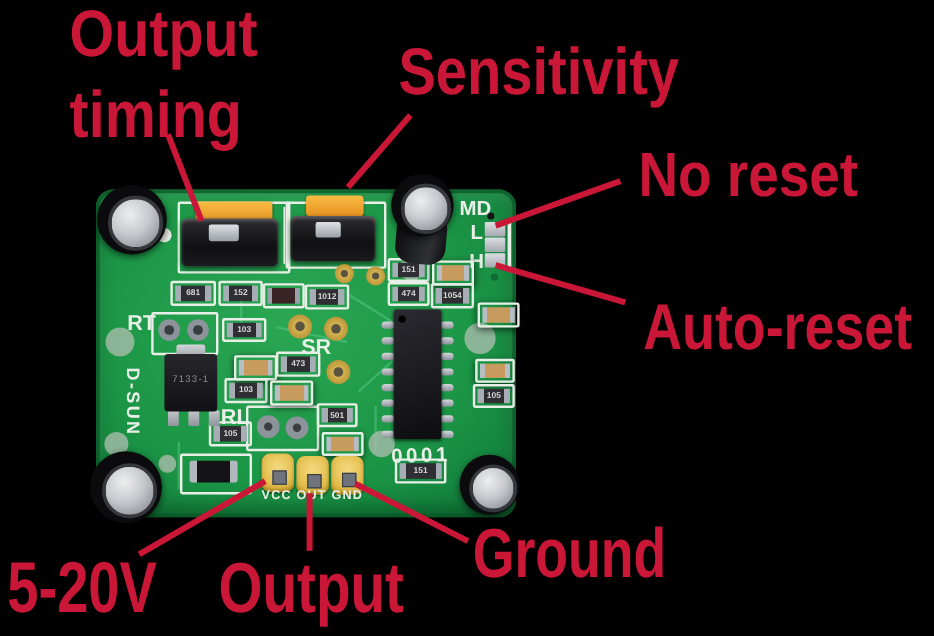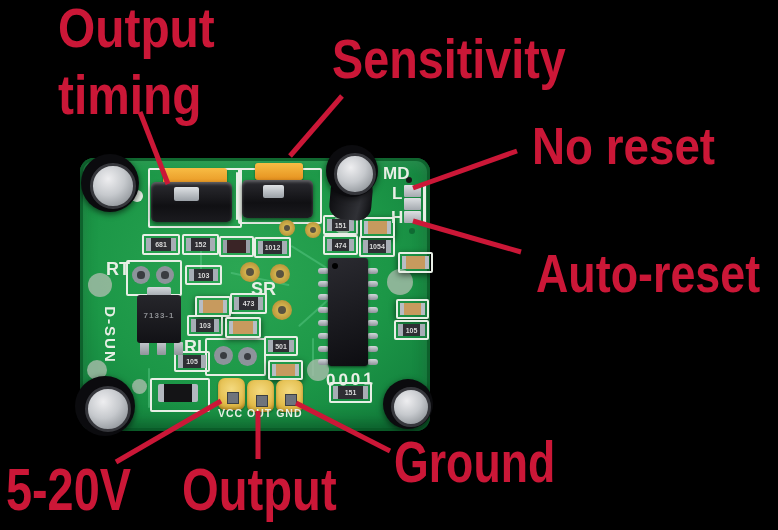--- a/index.html
+++ b/index.html
@@ -40,21 +40,21 @@
   .capbody{background:linear-gradient(100deg,#0a0a0d,#303136 70%,#0a0a0d);border-radius:14px;z-index:19;}
   
   .ic{background:linear-gradient(160deg,#2a2a30,#0d0d11);border-radius:3px;z-index:15;
       box-shadow:0 1px 3px rgba(0,0,0,.6);}
   .ic-dot{width:6px;height:6px;border-radius:50%;background:#000;left:4px;top:5px;}
   .icpin{width:11px;height:6px;background:linear-gradient(#d4d8dc,#8d929a);border-radius:3px;z-index:14;}
   
   .reg{background:linear-gradient(#26262b,#121216);border-radius:3px;z-index:15;}
   .reg-tab{background:linear-gradient(#d3d7db,#9aa0a7);border-radius:2px;z-index:14;}
   .reg-leg{background:linear-gradient(#c4c8cd,#8f949b);border-radius:1px;z-index:14;}
-  .reg-mark{color:#8b8d91;font-size:8px;font-weight:bold;left:0;right:0;top:16px;text-align:center;letter-spacing:1px;}
+  .reg-mark{color:#8b8d91;font-size:8px;font-weight:normal;left:0;right:0;top:16px;text-align:center;letter-spacing:1px;}
   
   .hpin{width:27px;height:32px;border-radius:7px;z-index:16;
         background:radial-gradient(circle at 50% 35%, #f4da80 0%, #e3bd4c 60%, #c79a2c 100%);
         box-shadow:inset 0 -2px 3px rgba(120,85,10,.5),0 1px 2px rgba(0,0,0,.4);}
   .hsold{width:10px;height:10px;background:#6f747c;border:1px solid #3c4043;z-index:17;}
   
   .pad-sq{width:17px;height:12px;background:linear-gradient(#dcdfe2,#a5aab0);border-radius:1px;z-index:12;}
   .pad-round{border-radius:50%;background:#8d939b;z-index:12;}
   .pad-round::after{content:"";position:absolute;left:30%;top:30%;width:40%;height:40%;border-radius:50%;background:#393c41;}
   .pad-gold{border-radius:50%;background:radial-gradient(#e5c75f,#a9832a);z-index:12;}

